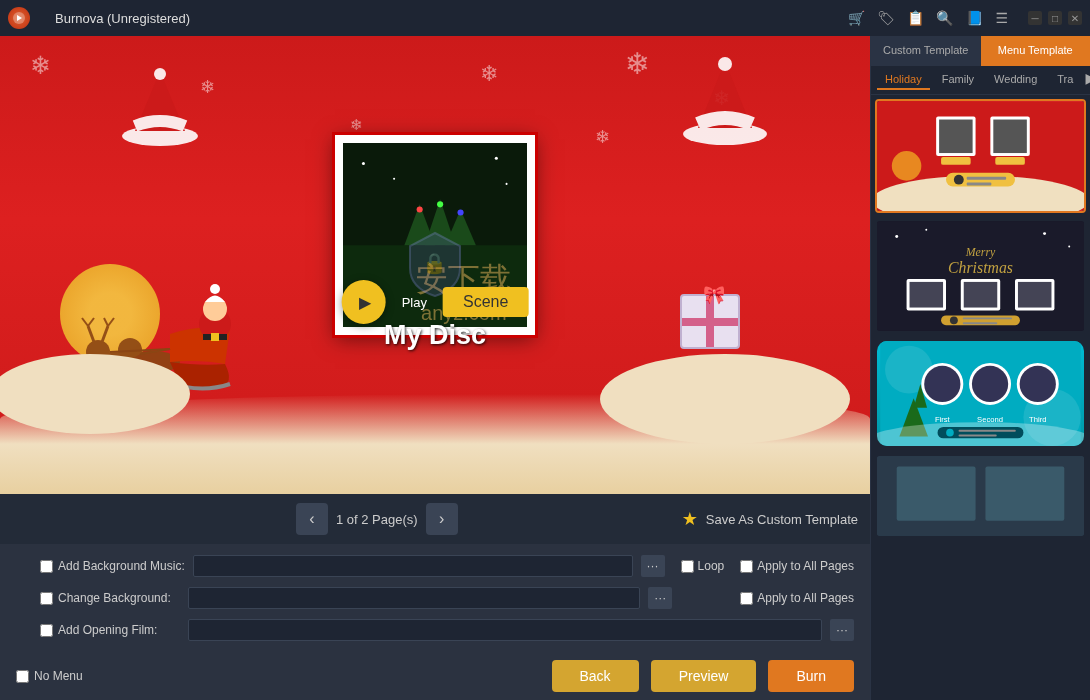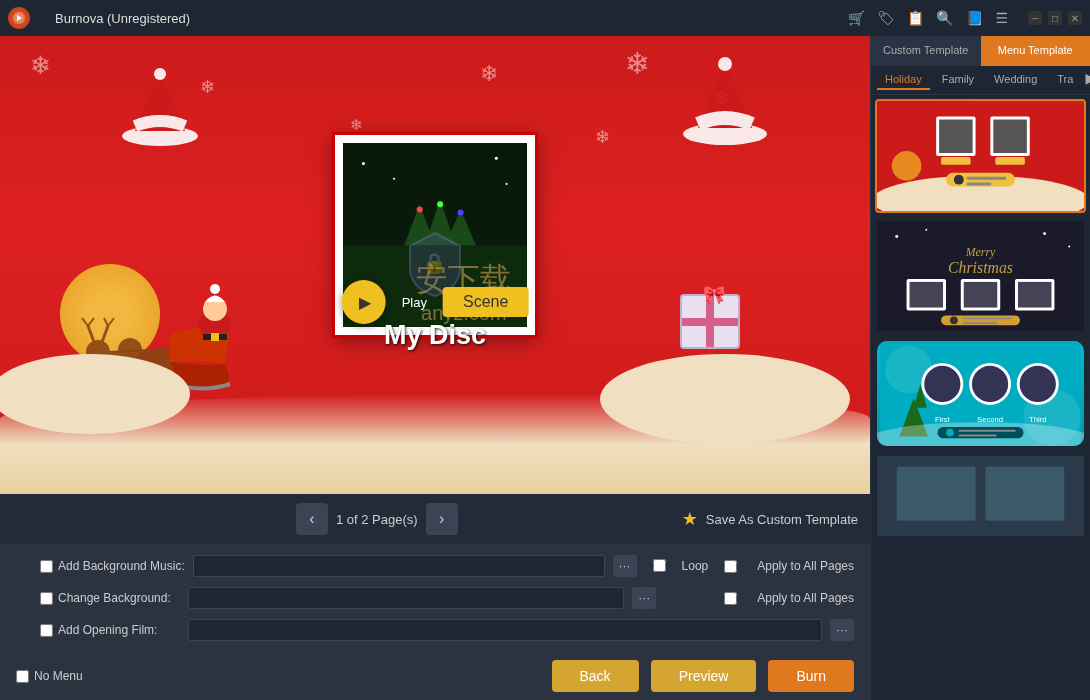--- a/index.html
+++ b/index.html
@@ -125,22 +125,22 @@
       background: #2b3240; padding: 8px 16px; display: flex; flex-direction: column; gap: 4px; margin-left: 24px;
     }
     .control-row { display: flex; align-items: center; gap: 8px; height: 28px; }
     .checkbox-label { display: flex; align-items: center; gap: 5px; font-size: 12px; color: #ccc; cursor: pointer; min-width: 140px; }
     .checkbox-label input[type=checkbox] { accent-color: #4a90d9; }
     .text-input-mini {
       flex: 1; height: 22px; background: #1e2533; border: 1px solid #3a4455;
       color: #ccc; font-size: 11px; padding: 0 6px; border-radius: 2px;
     }
     .dots-btn { background: #3a4455; border: none; color: #ccc; width: 24px; height: 22px; cursor: pointer; border-radius: 2px; font-size: 12px; }
-    .loop-check { display: flex; align-items: flex-start; gap: 16px; font-size: 12px; color: #ccc; margin-left: 8px; }
-    .apply-check { display: flex; align-items: center; gap: 20px; font-size: 12px; color: #ccc; margin-left: 8px; }
+    .loop-check { display: flex; align-items: flex-end; gap: 4px; font-size: 12px; color: #ccc; margin-left: 8px; }
+    .apply-check { display: flex; align-items: center; gap: 4px; font-size: 12px; color: #ccc; margin-left: 8px; }
 
     
     .action-row {
       display: flex; align-items: center; justify-content: space-between;
       padding: 8px 16px; background: #2b3240; gap: 12px;
     }
     .no-menu-check { display: flex; align-items: center; gap: 5px; font-size: 12px; color: #ccc; margin-right: auto; }
     .action-btn {
       padding: 8px 28px; border: none; border-radius: 4px; font-size: 14px;
       cursor: pointer; font-weight: 500;

